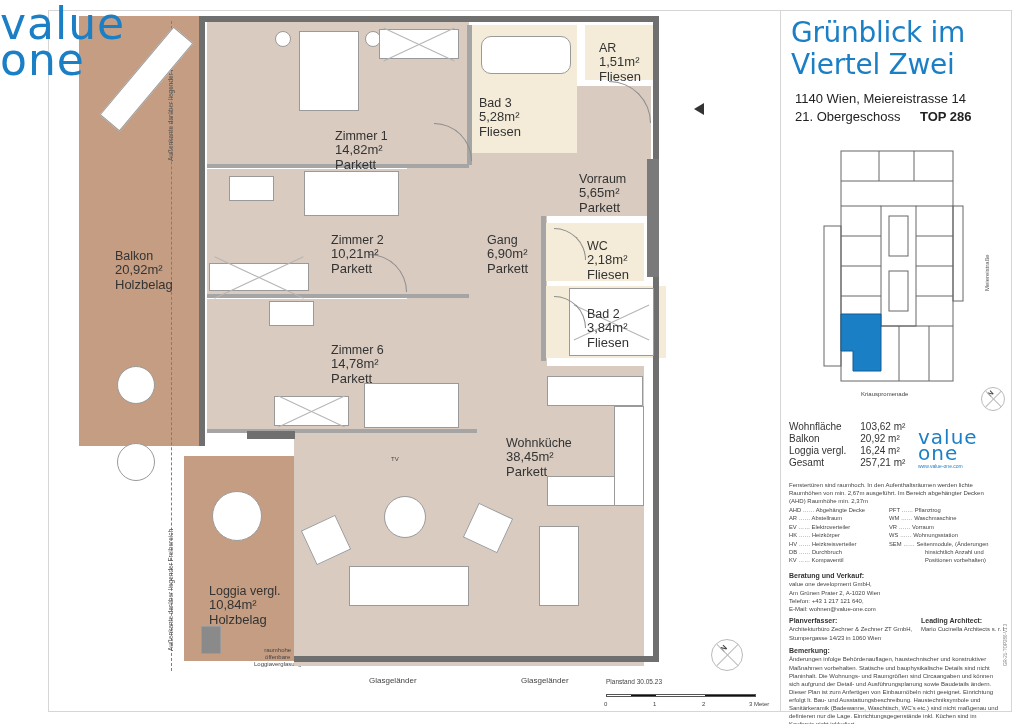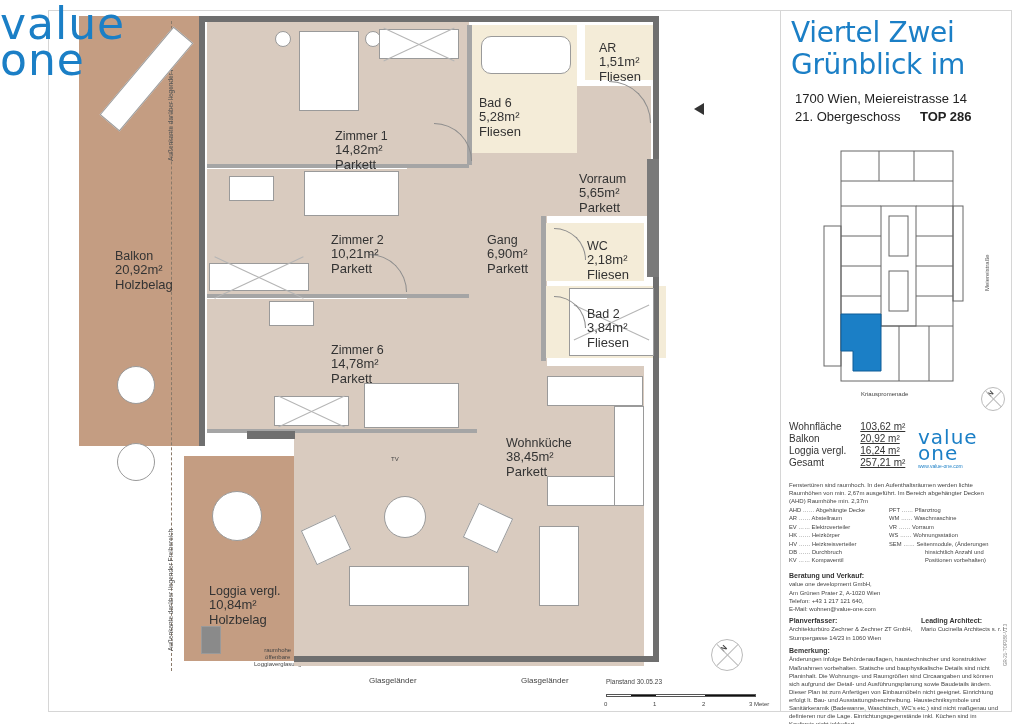--- a/index.html
+++ b/index.html
@@ -30,21 +30,21 @@
   .small { font-size:8px; color:#444; }
   
   .panel { left:780px; top:10px; width:230px; height:700px; border:1px solid #d6d6d6; background:#fff; }
   .title { position:absolute; left:10px; top:6px; font-family:"DejaVu Sans", sans-serif; color:#1b7fc6; font-size:28px; line-height:1.15; letter-spacing:-0.3px; }
   .addr { position:absolute; left:14px; top:80px; font-size:13px; color:#222; }
   .floor { position:absolute; left:14px; top:98px; font-size:13px; color:#222; }
   .top { position:absolute; left:139px; top:98px; font-size:13px; font-weight:bold; color:#222; }
   .mini { position:absolute; left:38px; top:5px; width:155px; height:245px; }
   .area-tbl { position:absolute; left:8px; top:410px; font-size:10px; color:#333; border-collapse:collapse; }
   .area-tbl td { padding:0 0 1px 0; }
-  .area-tbl td.v { padding-left:14px;text-decoration:underline; }
+  .area-tbl td.v { padding-left:14px; }
   .note { position:absolute; left:8px; width:212px; font-size:6px; line-height:1.35; color:#444; }
   .legend-grid { position:absolute; left:8px; top:495px; font-size:5.8px; color:#444; display:grid; grid-template-columns:100px 112px; line-height:1.45; }
   .h6 { font-weight:bold; font-size:7px; color:#333; }
   .compass { position:absolute; width:30px; height:30px; border:1px solid #bbb; border-radius:50%; }
   .compass::before, .compass::after { content:""; position:absolute; left:50%; top:0; bottom:0; border-left:1px solid #bbb; }
   .compass::before { transform:rotate(45deg); }
   .compass::after { transform:rotate(-45deg); }
   .compass span { position:absolute; left:9px; top:4px; font-size:8px; font-weight:bold; transform:rotate(-45deg); color:#444; }
   .scalebar { position:absolute; height:3px; }
 </style>
@@ -144,21 +144,21 @@
     <span class="nm">Zimmer 2</span>
       <span class="sm">10,21m²</span>
       <span class="sm">Parkett</span>
   </div>
   <div class="rlabel" style="left:282px;top:332px;">
     <span class="nm">Zimmer 6</span>
       <span class="sm">14,78m²</span>
       <span class="sm">Parkett</span>
   </div>
   <div class="rlabel" style="left:430px;top:85px;">
-    <span class="nm">Bad 6</span>
+    <span class="nm">Bad 3</span>
       <span class="sm">5,28m²</span>
       <span class="sm">Fliesen</span>
   </div>
   <div class="rlabel" style="left:550px;top:30px;">
     <span class="nm">AR</span>
       <span class="sm">1,51m²</span>
       <span class="sm">Fliesen</span>
   </div>
   <div class="rlabel" style="left:530px;top:161px;">
     <span class="nm">Vorraum</span>
@@ -197,24 +197,24 @@
   <div class="rlabel small" style="left:604px;top:690px;font-size:6px;">1</div>
   <div class="rlabel small" style="left:653px;top:690px;font-size:6px;">2</div>
   <div class="rlabel small" style="left:700px;top:690px;font-size:6px;">3 Meter</div>
   <div class="compass" style="left:662px;top:628px;">
       <span>N</span>
     </div>
 </div>
 
 <div class="abs panel">
   <div class="title">
+    <div>Grünblick im</div>
     <div>Viertel Zwei</div>
-    <div>Grünblick im</div>
-  </div>
-  <div class="addr">1700 Wien, Meiereistrasse 14</div>
+  </div>
+  <div class="addr">1140 Wien, Meiereistrasse 14</div>
   <div class="floor">21. Obergeschoss</div>
   <div class="top">TOP 286</div>
 
   <div class="abs" style="left:0;top:130px;width:230px;height:270px;">
     <svg class="mini" viewBox="0 0 155 245">
       <g fill="none" stroke="#666" stroke-width="1">
         <rect x="22" y="5" width="112" height="230"></rect>
         <rect x="5" y="80" width="17" height="140"></rect>
         <rect x="134" y="60" width="10" height="95"></rect>
         <rect x="62" y="60" width="35" height="120"></rect>

